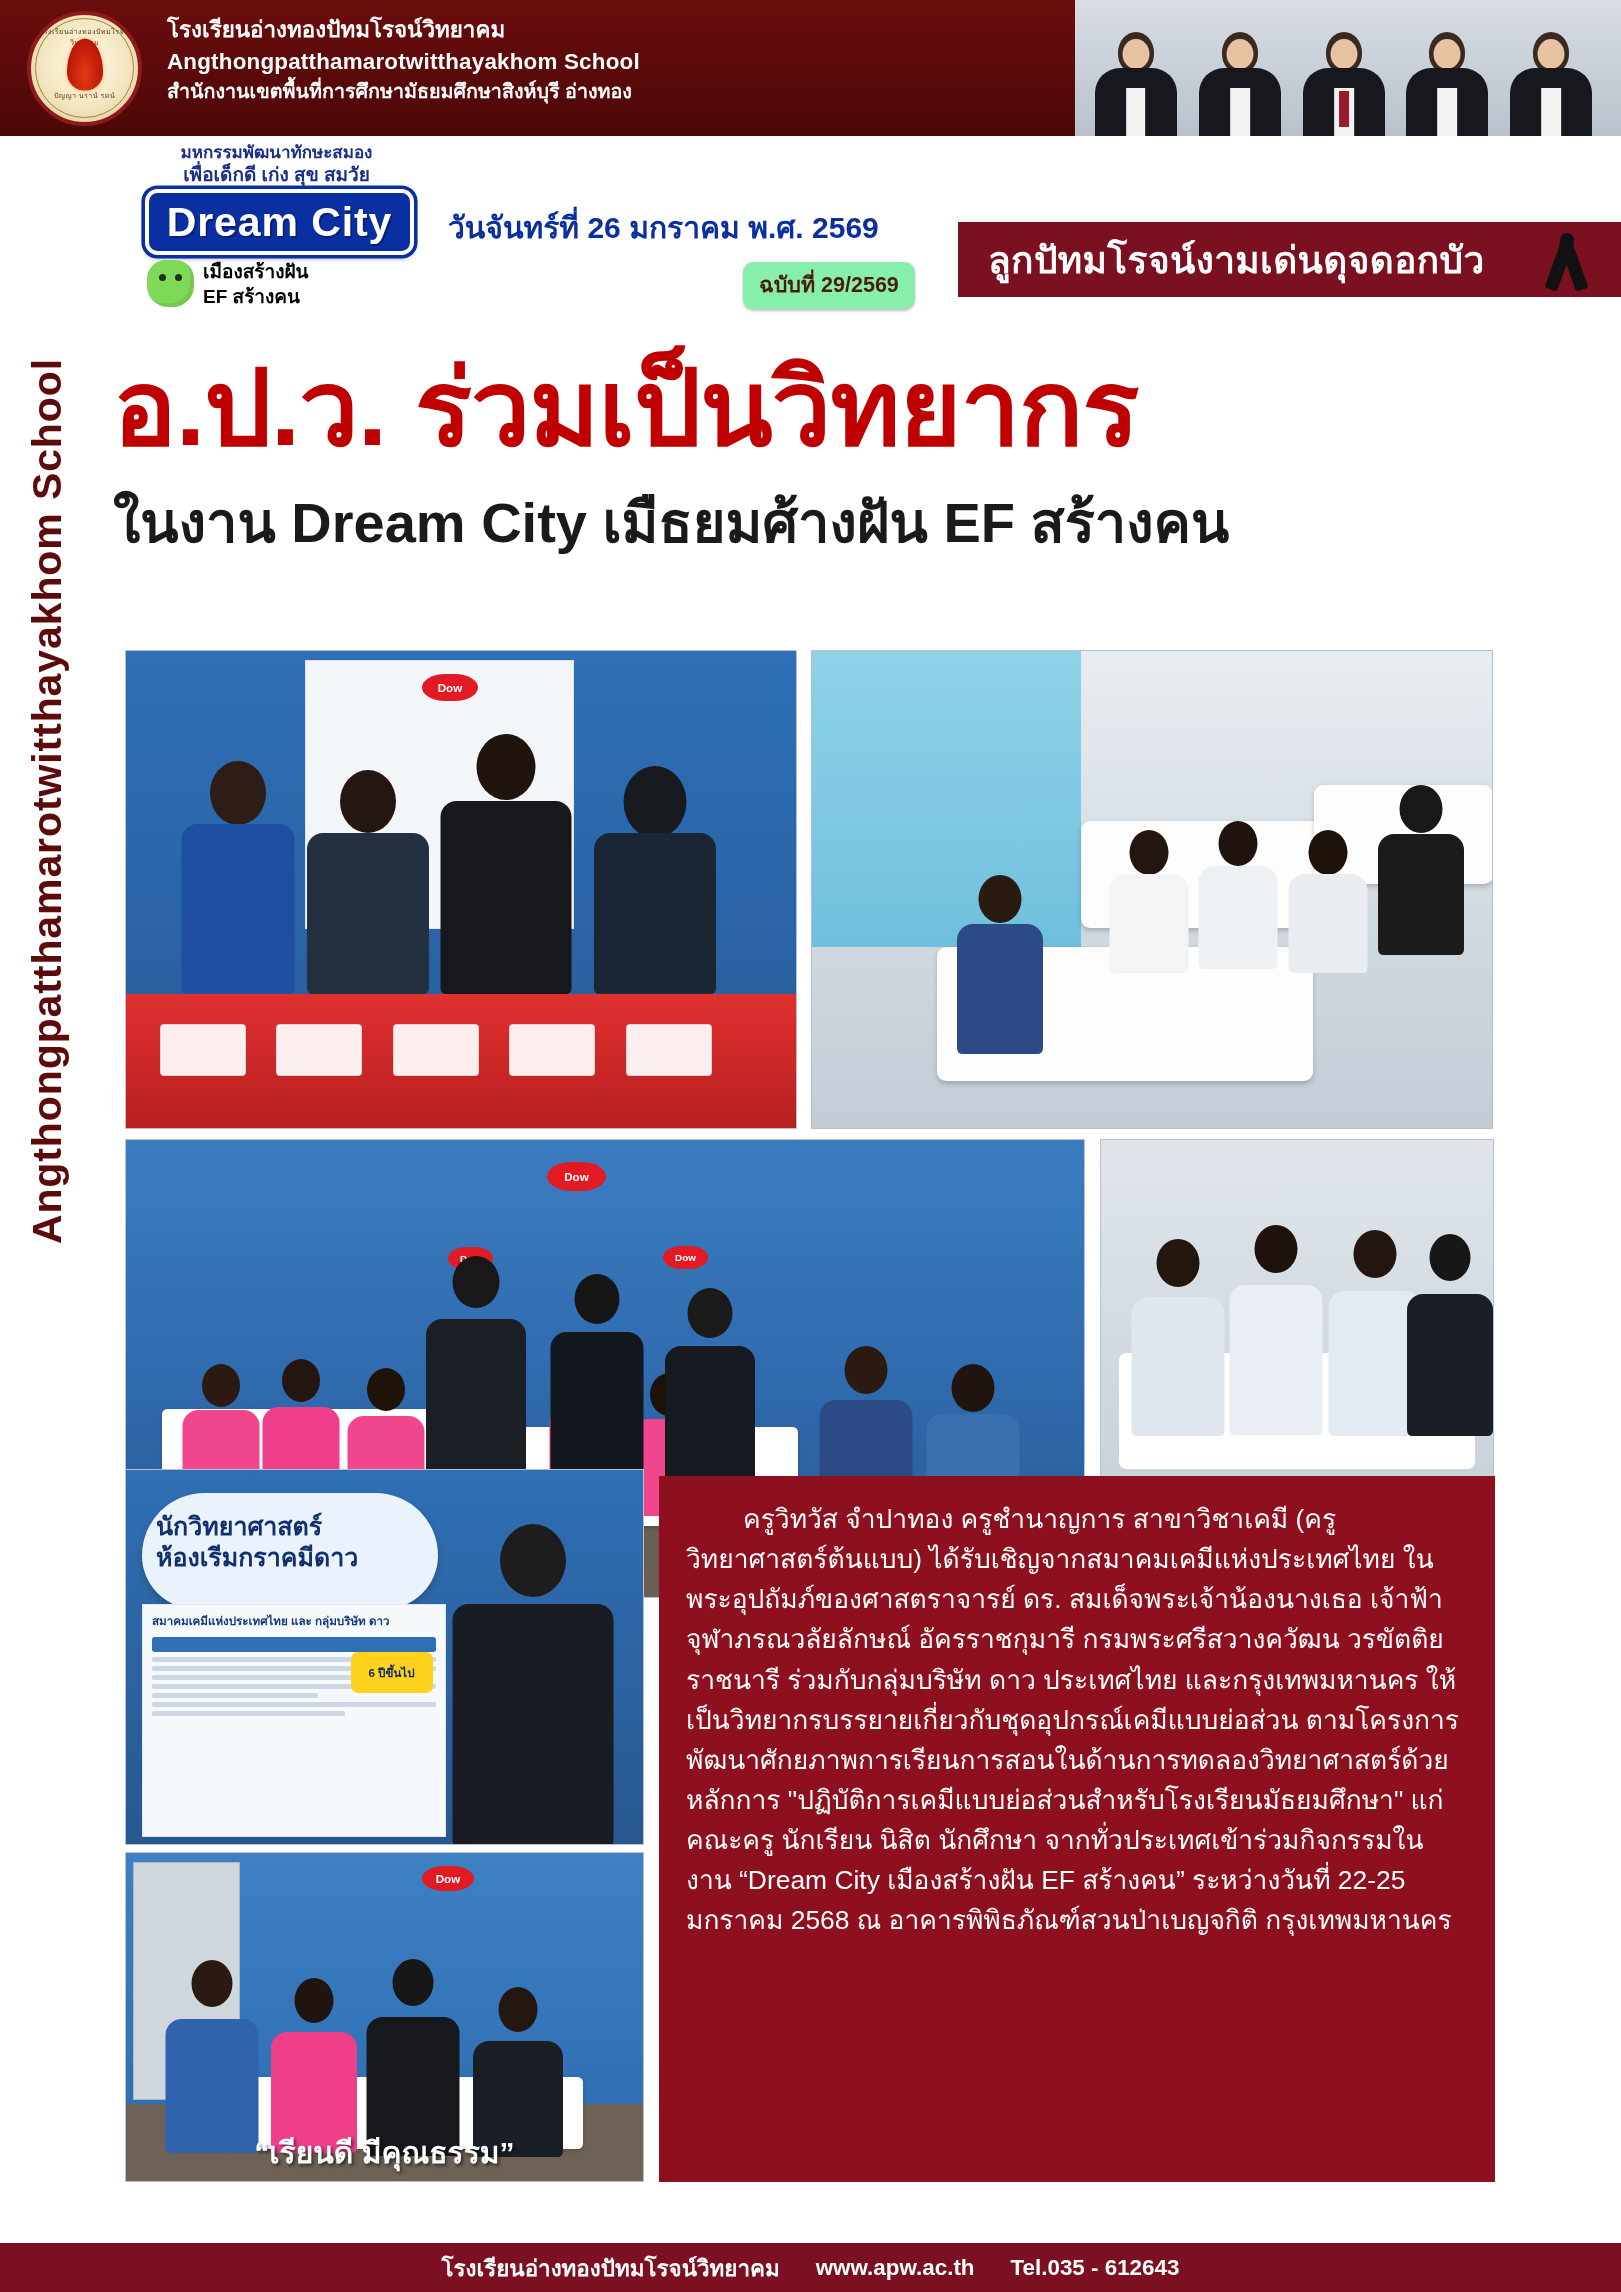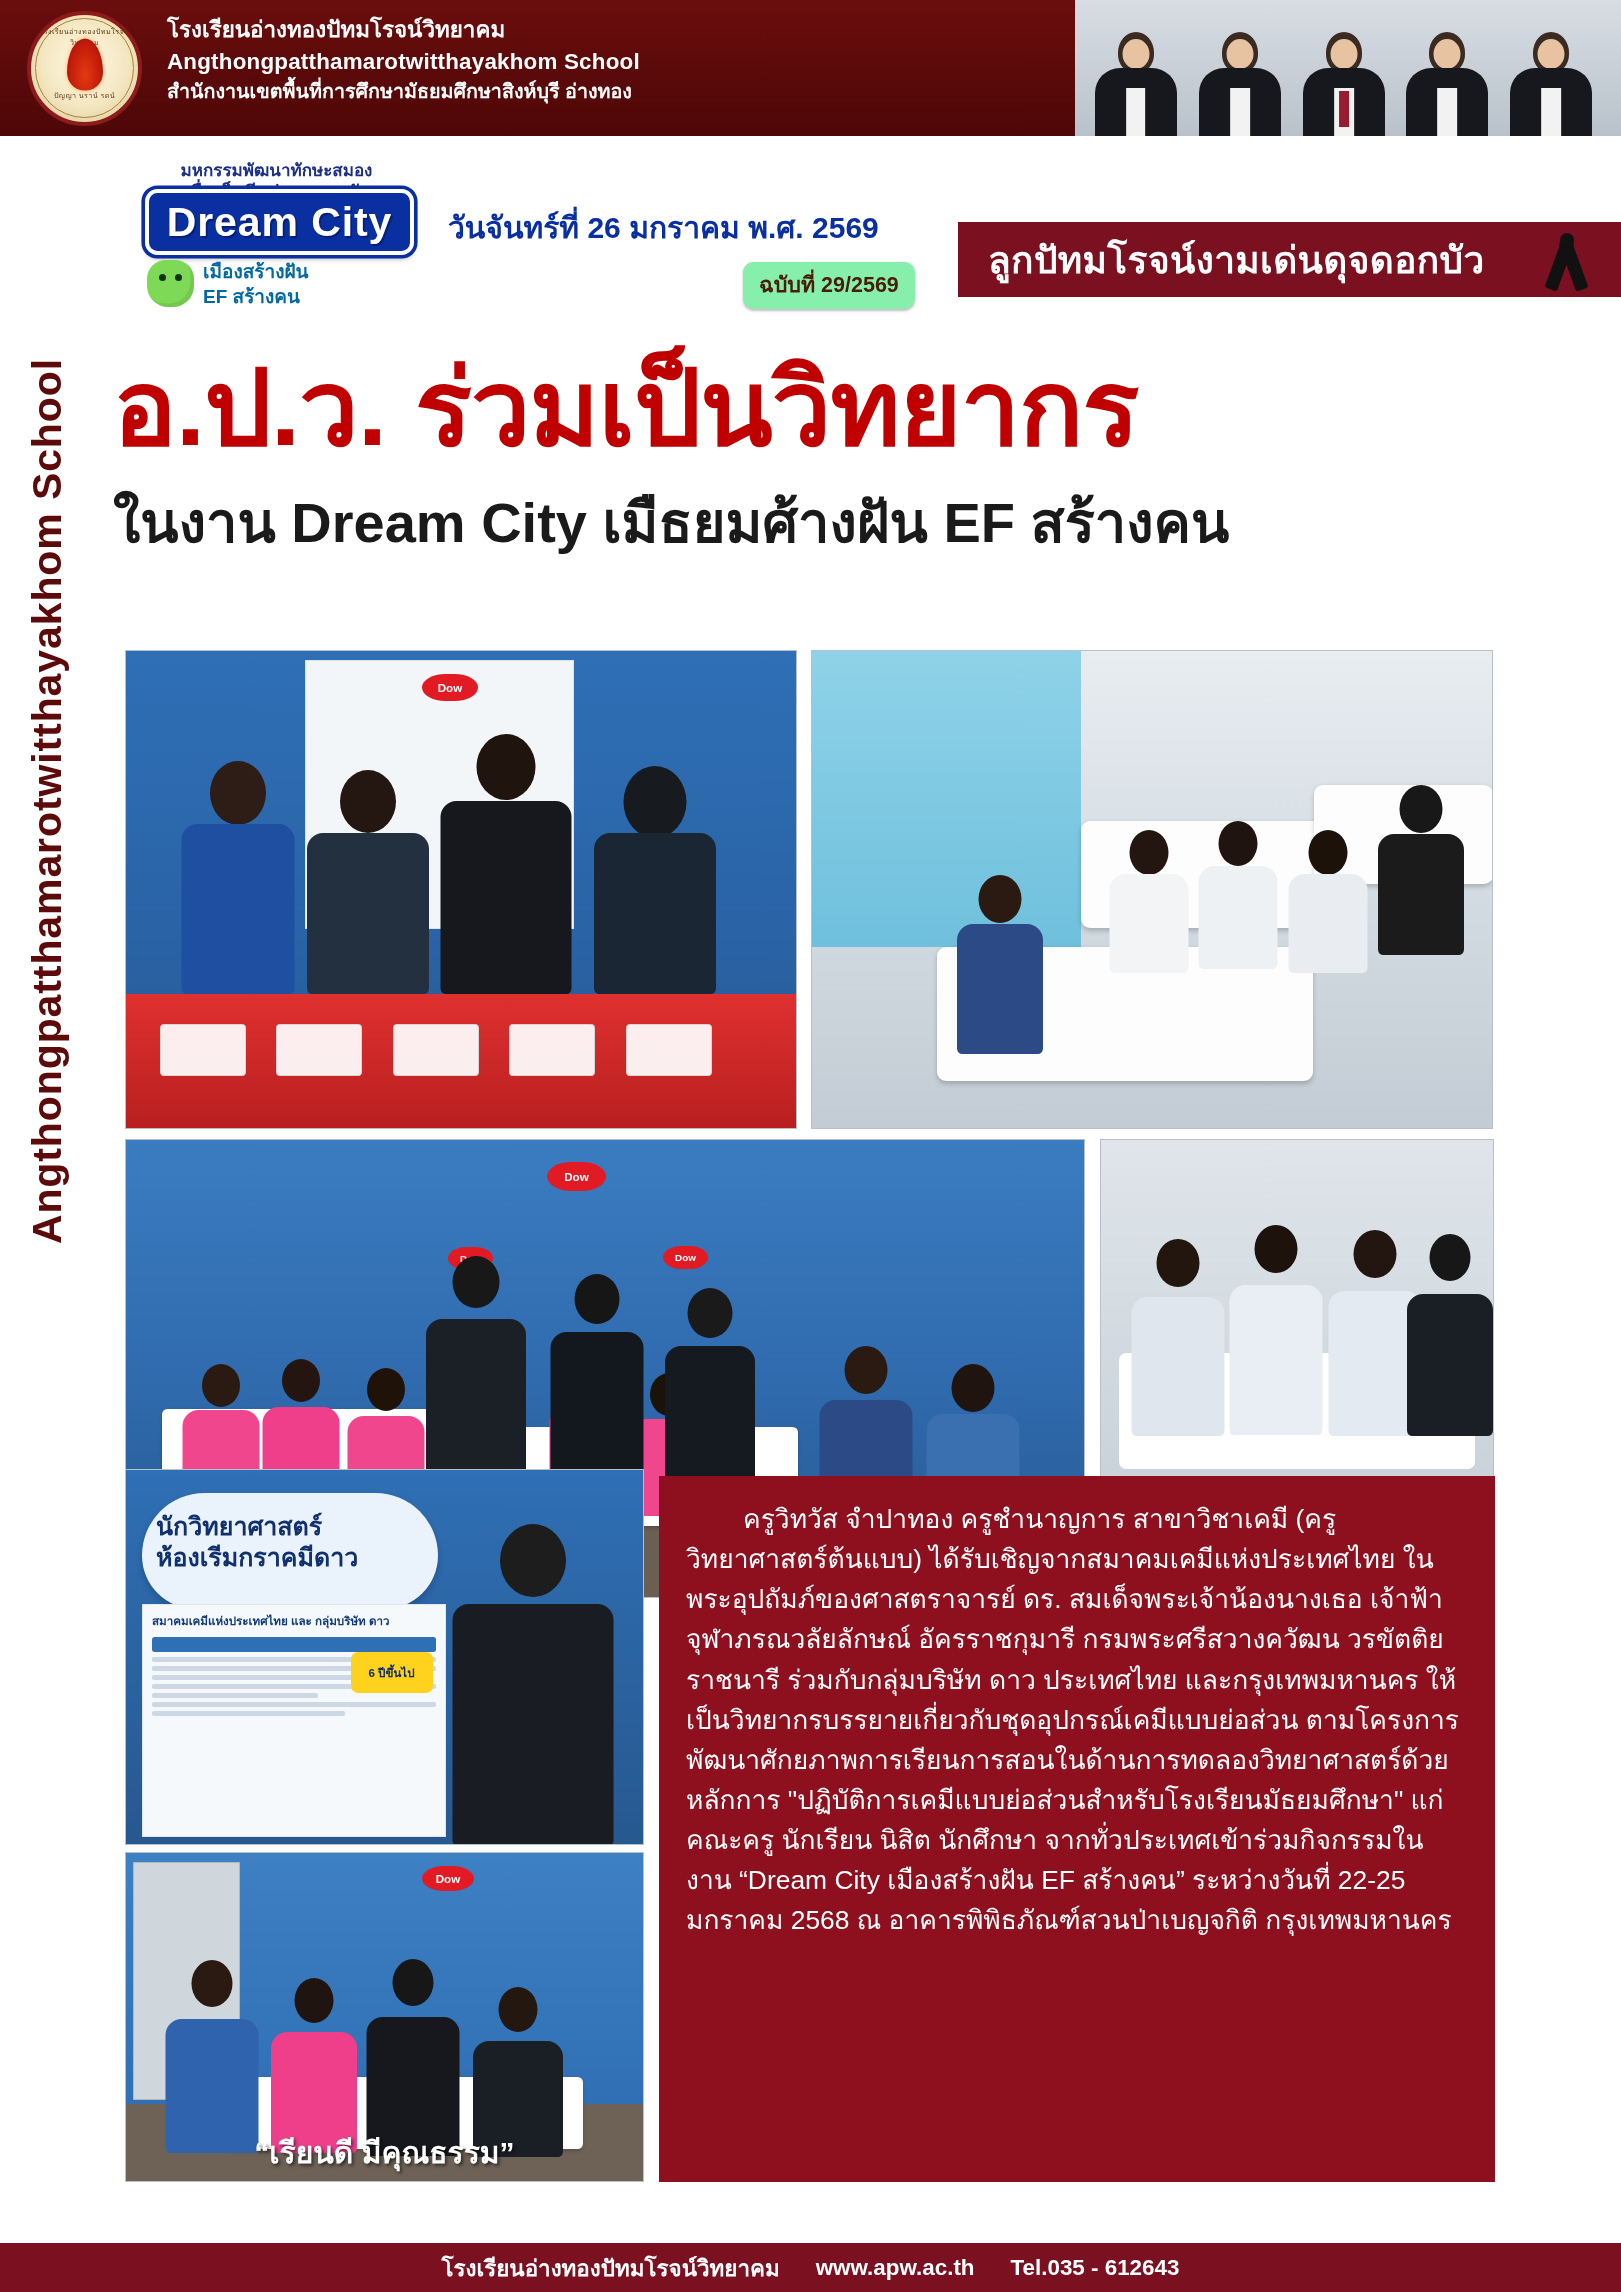--- a/index.html
+++ b/index.html
@@ -130,21 +130,21 @@
     white-space: nowrap;
   }
 
   
   .dc-block {
     position: absolute;
     left: 106px; top: 142px;
     width: 331px; height: 170px;
   }
   .dc-tagline {
-    position: absolute; left: 36px; top: 18px;
+    position: absolute; left: 36px; top: 0;
     font-size: 17px; color: #1b2f8a; font-weight: bold; line-height: 1.25;
     text-align: center; width: 269px;
   }
   .dc-tagline .l2 { font-size: 19px; color: #1b2f8a; }
   .dc-logo {
     position: absolute; left: 39px; top: 47px;
     width: 269px; height: 66px;
     background: #0a2fa0;
     border: 4.5px solid #ffffff;
     border-radius: 12.5px;
@@ -152,21 +152,21 @@
     display: flex; align-items: center; justify-content: center;
   }
   .dc-logo span {
     font-size: 41px; font-weight: bold; color: #ffffff;
     letter-spacing: 0.9px;
     text-shadow: 1.8px 1.8px 0 #06207a;
   }
   .dc-sub {
     position: absolute; left: 97px; top: 118px;
     width: 215px;
-    font-size: 19px; font-weight: bold; color: #0369a1; line-height: 1.3;
+    font-size: 19px; font-weight: bold; color: #000000; line-height: 1.3;
   }
   .dc-tooth {
     position: absolute; left: 41px; top: 118px;
     width: 47px; height: 47px;
     background: #7ed957;
     border-radius: 40% 40% 45% 45%;
     box-shadow: inset -3.6px -3.6px 0 rgba(0,0,0,.08);
   }
   .dc-tooth::before, .dc-tooth::after {
     content: ""; position: absolute; top: 14.3px; width: 7.2px; height: 7.2px;

